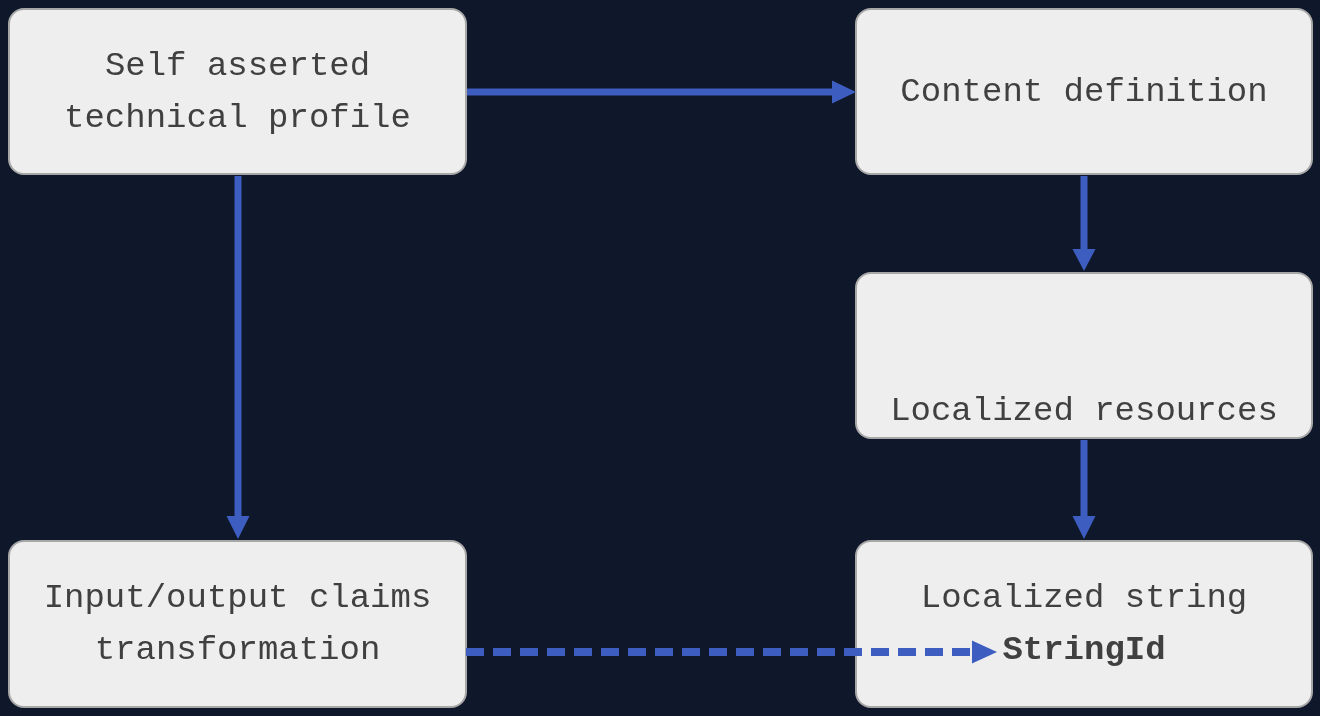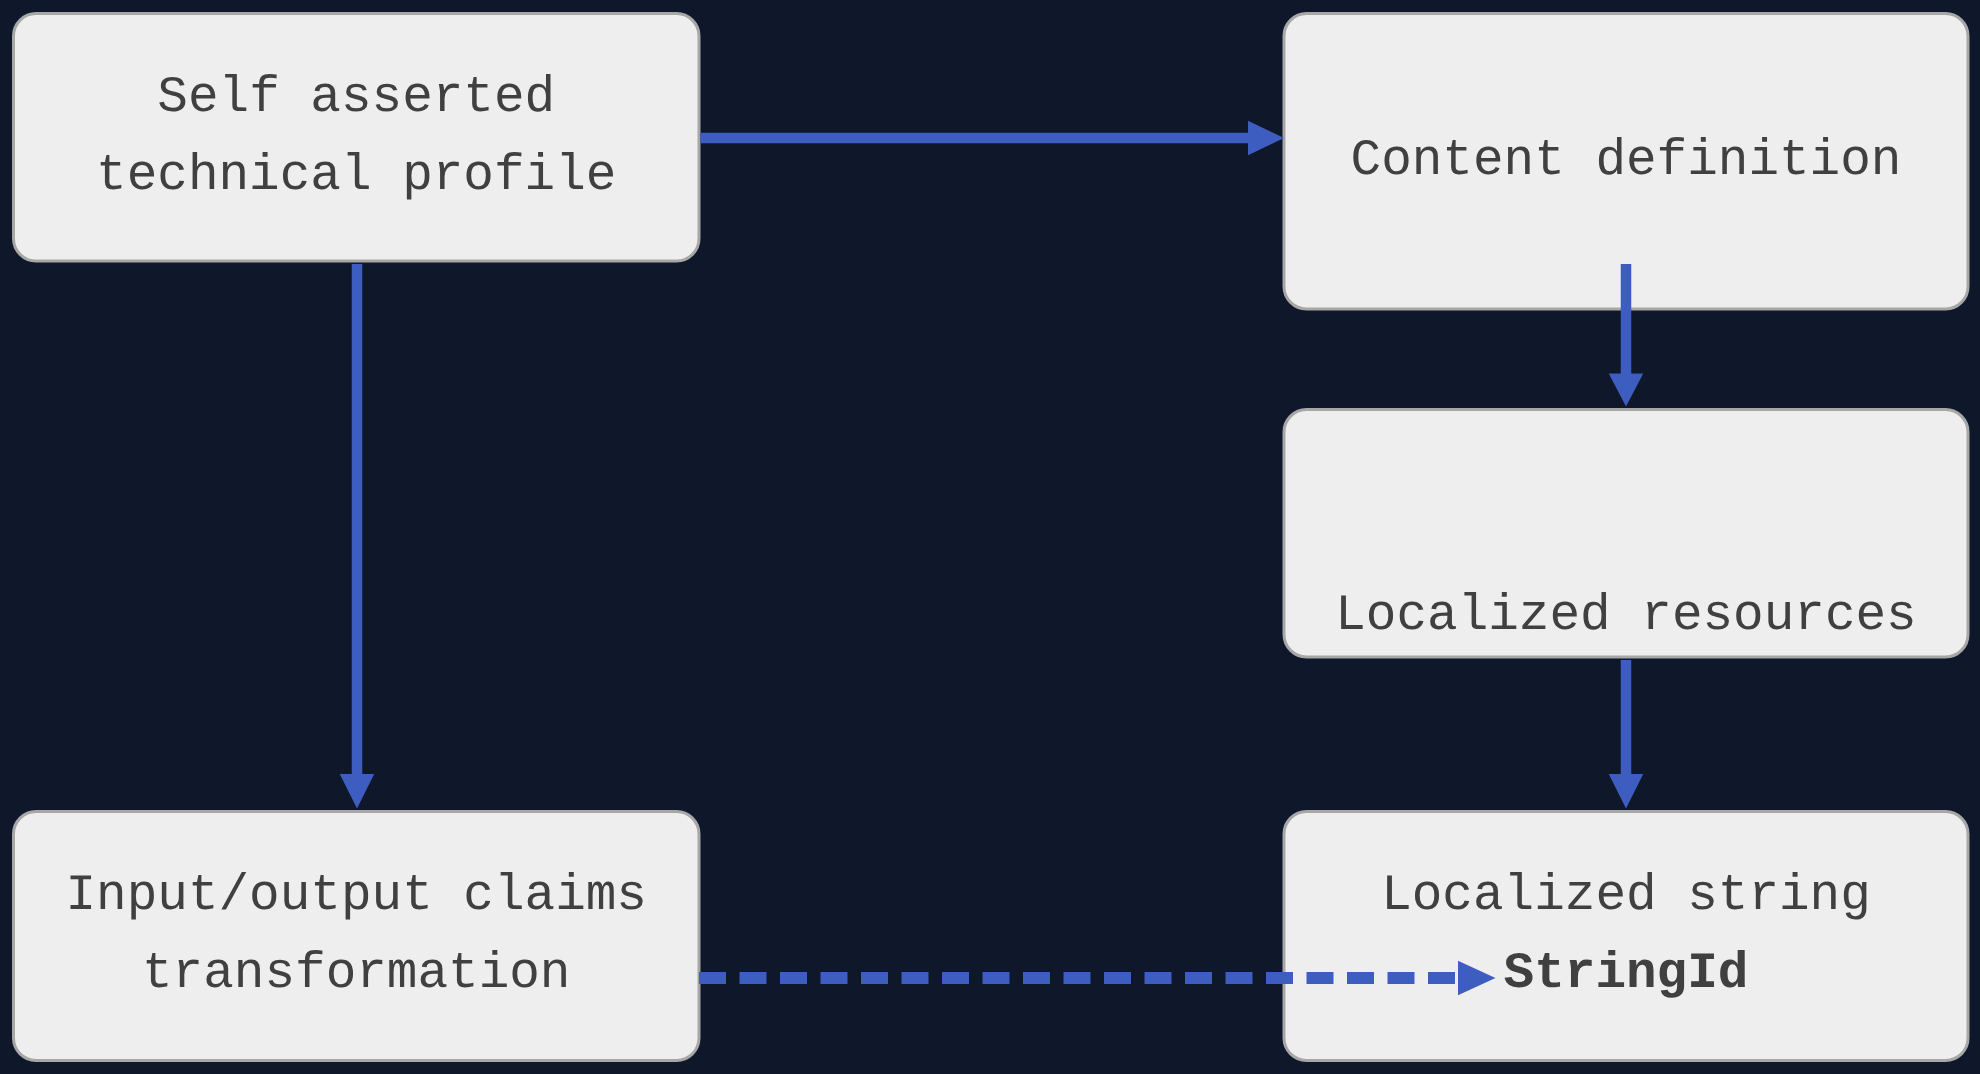--- a/index.html
+++ b/index.html
@@ -29,21 +29,21 @@
     color: #404040;
     font-size: 34px;
     line-height: 52px;
     padding: 0 28px;
     z-index: 1;
   }
   .node .bold-line {
     font-weight: bold;
   }
   #node-self-asserted      { left: 8px;   top: 8px;   width: 459px; height: 167px; }
-  #node-content-definition { left: 855px; top: 8px;   width: 458px; height: 199px; }
+  #node-content-definition { left: 855px; top: 8px;   width: 458px; height: 167px; }
   #node-localized-resources{ left: 855px; top: 272px; width: 458px; height: 167px; justify-content: flex-end; }
   #node-claims-transform   { left: 8px;   top: 540px; width: 459px; height: 168px; }
   #node-localized-string   { left: 855px; top: 540px; width: 458px; height: 168px; }
   #arrow-layer {
     position: absolute;
     left: 0;
     top: 0;
     width: 1320px;
     height: 716px;
     z-index: 2;

